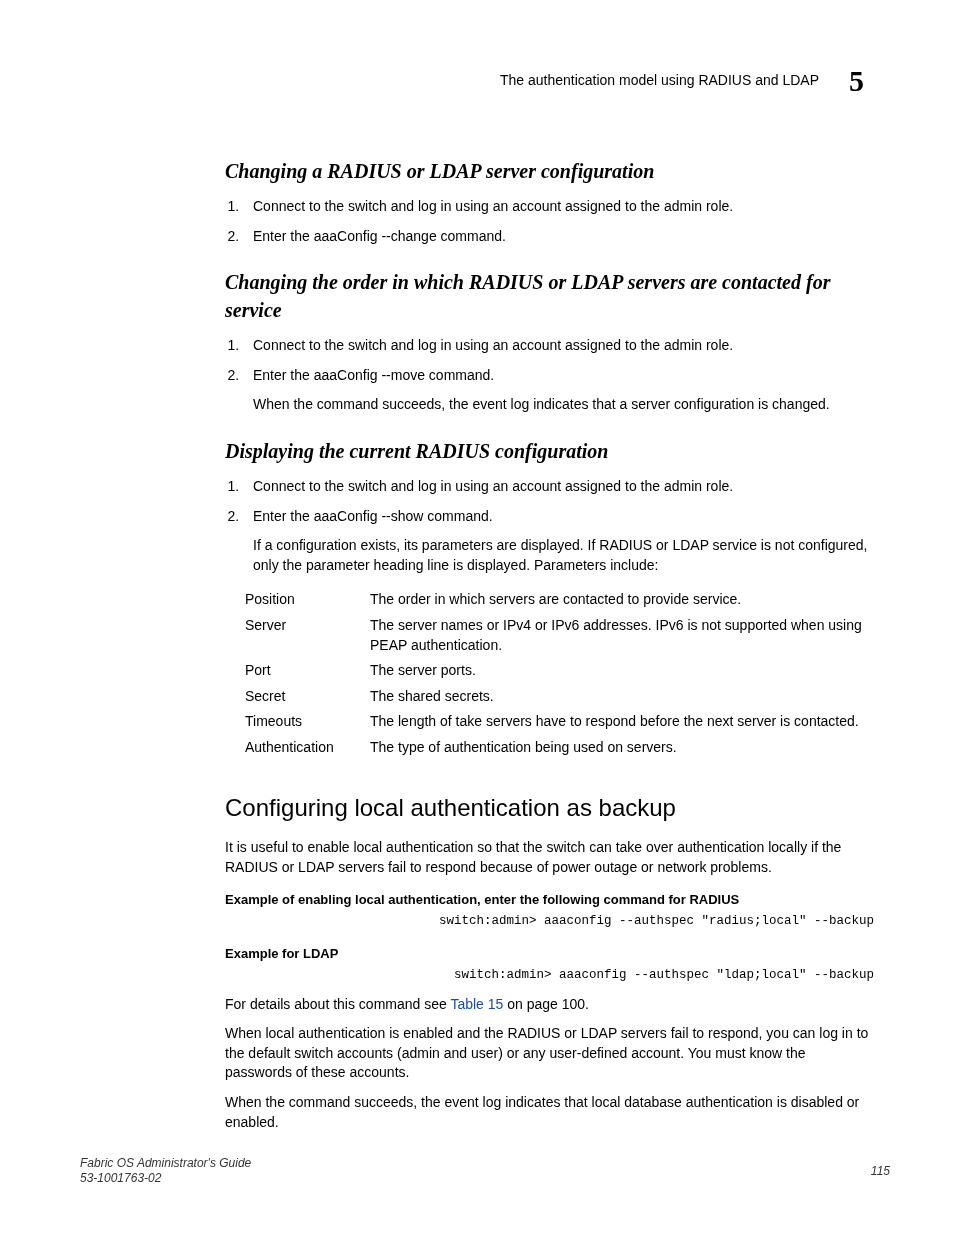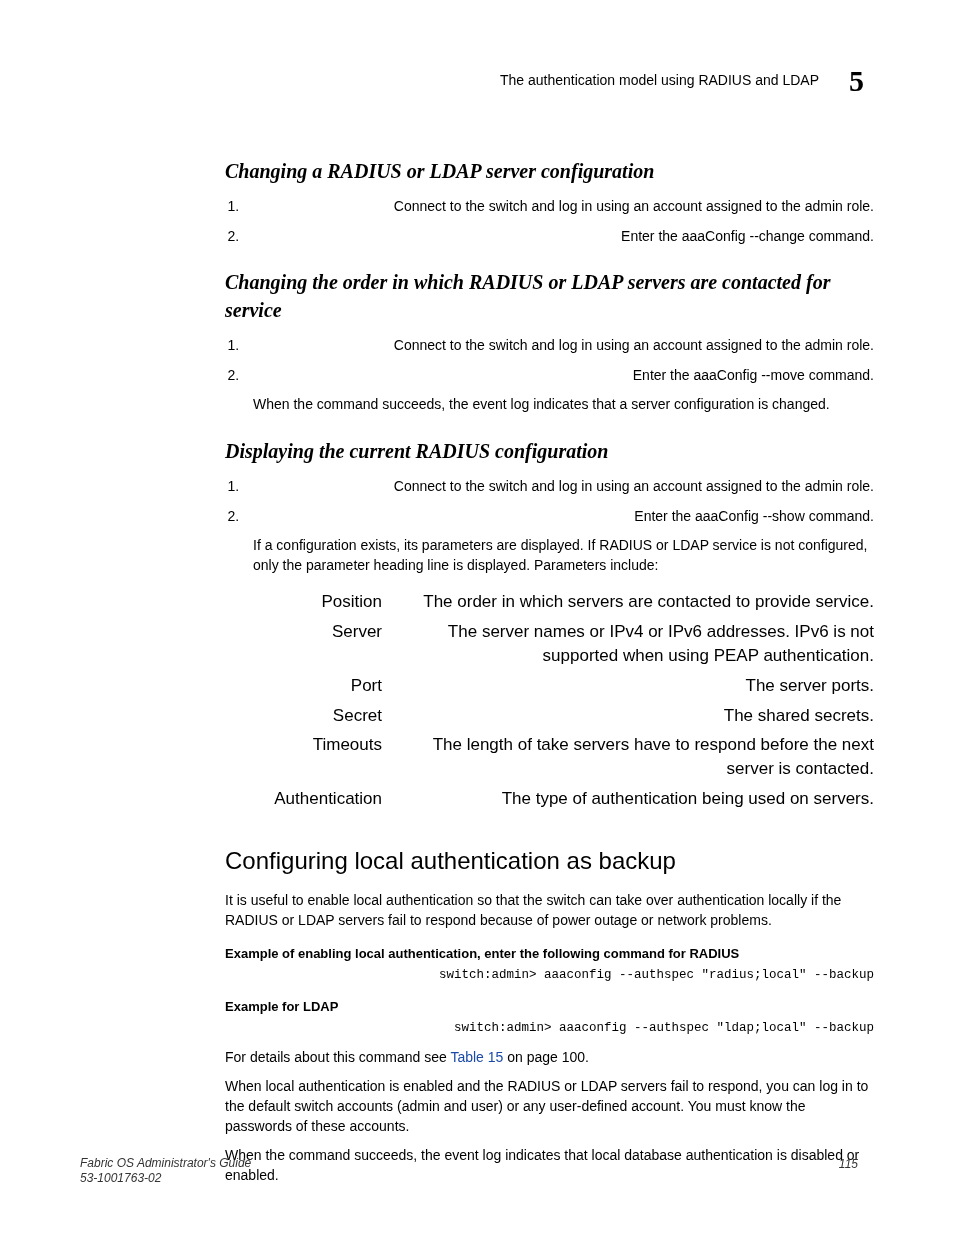--- a/index.html
+++ b/index.html
@@ -42,52 +42,51 @@
     color: #000;
   }
   ol.steps {
     list-style: decimal;
     margin-left: 18px;
     margin-bottom: 8px;
   }
   ol.steps li {
     padding-left: 10px;
     margin-bottom: 10px;
-    text-align: right;
   }
   .step-body { margin-left: 28px; margin-bottom: 12px; }
   .b { font-weight: normal; }
   .params {
-    margin: 6px 0 0 32px;
-    font-size: 17px;
-    text-align: right;
+    margin: 6px 0 0 20px;
+    font-size: 14px;
   }
   .param-row { display: flex; padding: 3px 0; }
   .param-k { width: 125px; flex: 0 0 125px; }
   .param-v { flex: 1; }
   .para { margin: 10px 0; }
   .ex-title { font-weight: bold; font-size: 13px; margin: 14px 0 4px 0; }
   .code-block {
     font-family: "Courier New", monospace;
     font-size: 12.5px;
     margin: 4px 0 10px 28px;
     white-space: pre;
     text-align: right;
   }
   .link { color: #1a4aa8; }
   .footer {
     position: absolute;
     bottom: 48px;
     left: 80px;
-    right: 96px;
+    right: 64px;
     display: flex;
     justify-content: space-between;
     font-style: italic;
     font-size: 12px;
     color: #333;
+    align-items: center;
   }
   .footer-left { line-height: 1.3; }
 </style>
 </head>
 <body>
 
 <div class="page">
   <div class="running-header">
     <span>The authentication model using RADIUS and LDAP</span>
     <span class="chapter-num">5</span>

